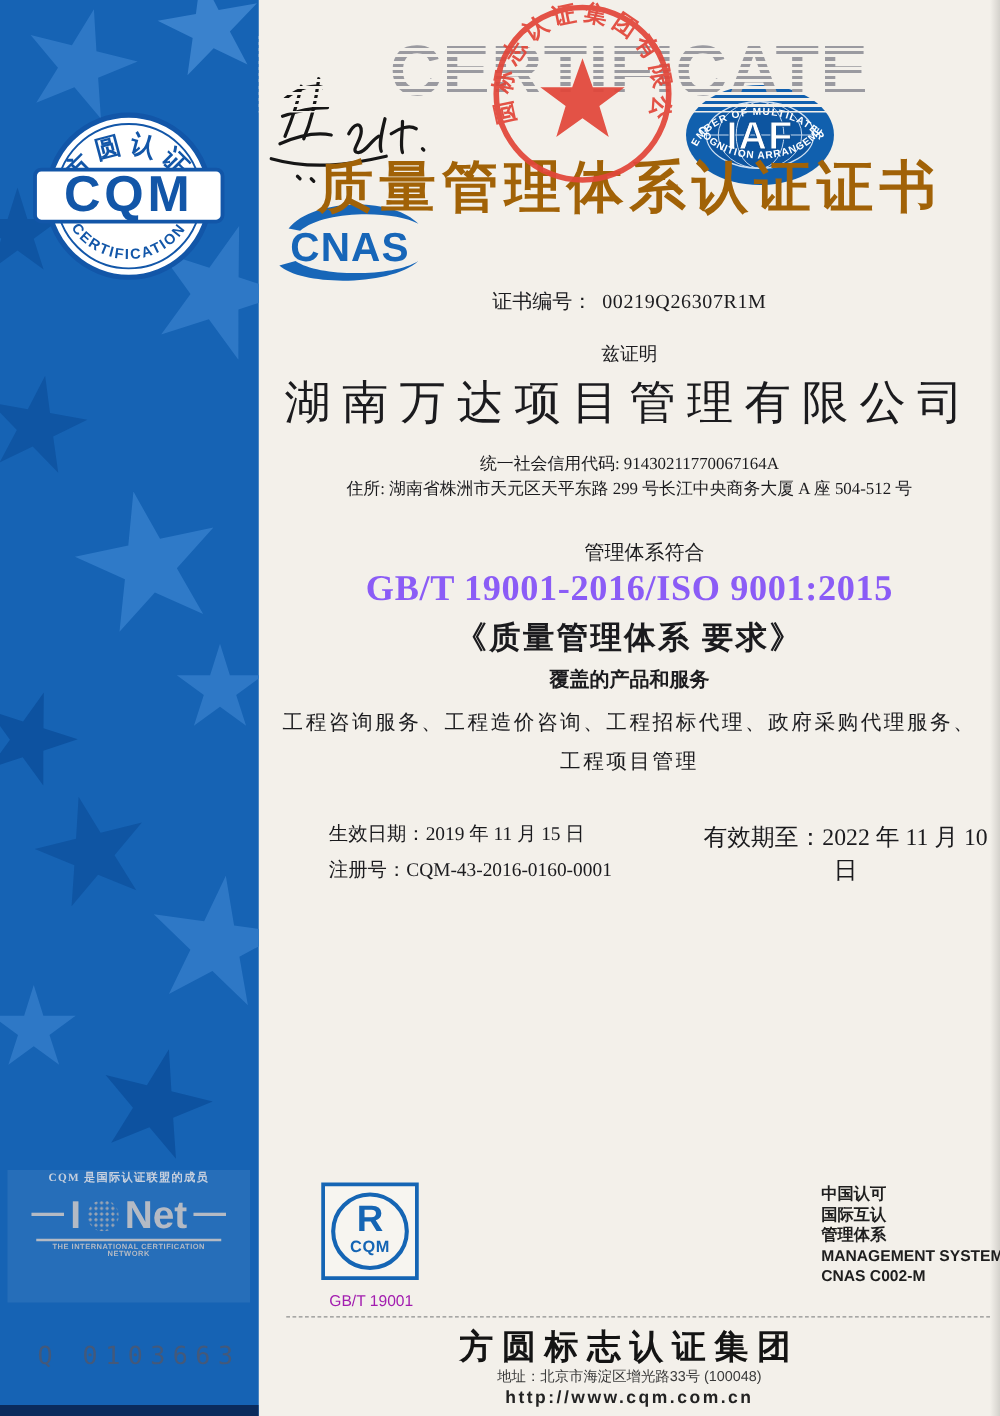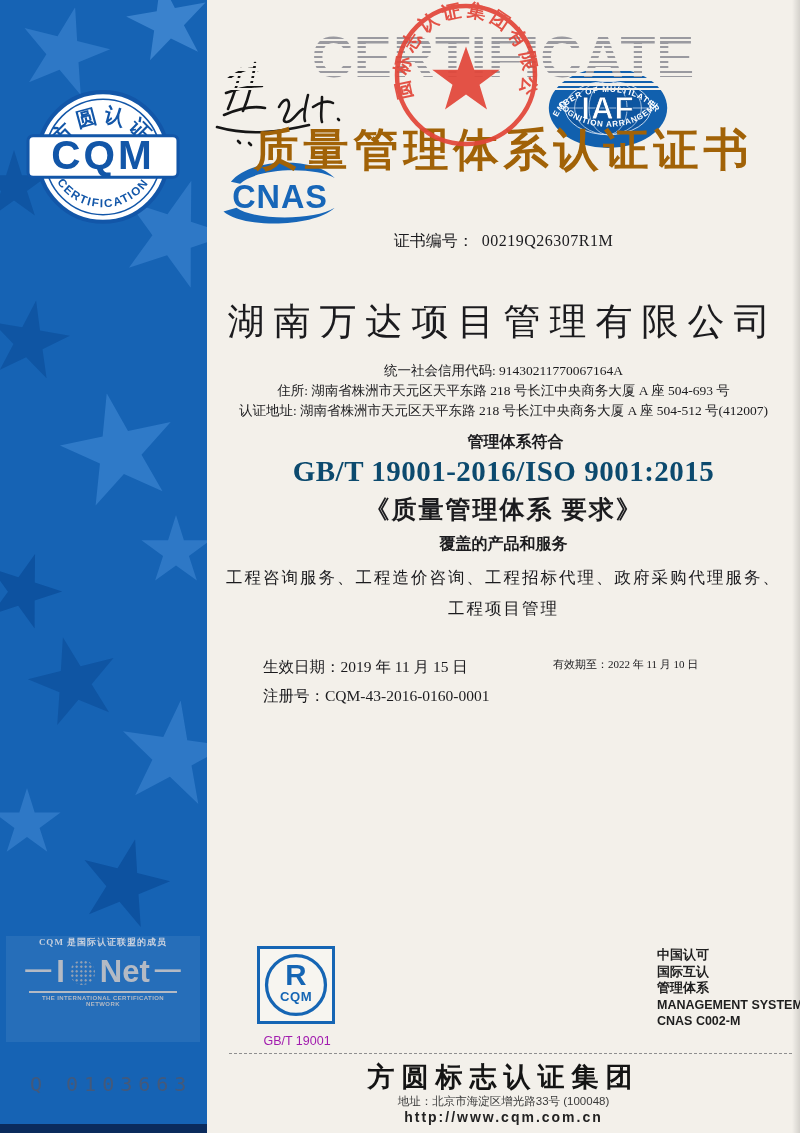--- a/index.html
+++ b/index.html
@@ -33,27 +33,27 @@
   .watermark::after{content:"";position:absolute;inset:0;
     background:repeating-linear-gradient(to bottom, rgba(243,240,234,0) 0 2.5px, #f3f0ea 2.5px 5px);}
   .title{top:120px;font-family:"Liberation Sans",sans-serif;font-weight:bold;font-size:45px;letter-spacing:5px;color:#a16207;}
   .certno{top:231px;font-size:16px;}
   .certno .val{margin-left:8px;letter-spacing:.5px;}
   .hereby{top:274px;font-size:15px;}
   .company{top:297px;font-family:"DejaVu Serif",serif;font-size:37px;letter-spacing:9px;color:#1b1b1e;}
   .credit{top:362px;font-size:13.5px;}
   .residence{top:382px;font-size:13.5px;}
   .certaddr{top:402px;font-size:13.5px;}
-  .conform{top:432px;font-size:16px;font-weight:bold;padding-left:24px;}
-  .standard{top:455px;font-size:29px;font-weight:bold;letter-spacing:.5px;color:#0c4a6e;}
+  .conform{top:432px;font-size:16px;font-weight:normal;padding-left:24px;}
+  .standard{top:455px;font-size:29px;font-weight:bold;letter-spacing:.5px;color:#8b5cf6;}
   .stdname{top:493px;font-size:25px;font-weight:bold;letter-spacing:2px;}
   .scopelabel{top:534px;font-size:16px;font-weight:bold;}
   .scope{top:562px;left:10px !important;right:10px !important;font-size:16.5px;line-height:31px;letter-spacing:2px;}
   .effective{top:657px;left:56px !important;right:auto !important;text-align:left;font-size:15.5px;}
-  .until{top:657px;left:346px !important;right:auto !important;text-align:center;font-size:11px;}
+  .until{top:657px;left:346px !important;right:auto !important;text-align:center;font-size:19px;}
   .regno{top:686px;left:56px !important;right:auto !important;text-align:left !important;font-size:15.5px;}
   .fineprint{top:718px;left:10px !important;right:10px !important;font-size:11px;line-height:17px;color:#2a2a2a;}
   .signature{top:776px;left:100px !important;right:auto !important;width:180px;height:95px;}
   .seal{top:750px;left:318px !important;right:auto !important;width:150px;height:150px;}
   .issuedate{top:876px;left:280px !important;right:auto !important;width:230px;font-size:17.5px;letter-spacing:2px;font-weight:bold;}
   
   .rcqm{top:946px;left:50px !important;right:auto !important;width:78px;height:78px;border:3px solid #1565b4;box-sizing:border-box;background:#f7f5f0;}
   .rcqm-label{top:1034px;left:44px !important;right:auto !important;width:92px;font-family:"Liberation Sans",sans-serif;font-size:12.5px;color:#a21caf;}
   .iaf{top:948px;left:142px !important;right:auto !important;width:126px;height:84px;}
   .cnas{top:950px;left:293px !important;right:auto !important;width:146px;height:76px;}
@@ -117,24 +117,24 @@
 
 <div class="content">
 
   <div class="watermark">CERTIFICATE</div>
   <div class="title">质量管理体系认证证书</div>
 
   <div class="certno">
     <span>证书编号：</span><span class="val">00219Q26307R1M</span>
   </div>
 
+  <div class="hereby">兹证明</div>
   <div class="company">湖南万达项目管理有限公司</div>
   <div class="credit">统一社会信用代码: 91430211770067164A</div>
-  <div class="residence">住所: 湖南省株洲市天元区天平东路 218 号长江中央商务大厦 A 座 504-693 号</div>
-  <div class="certaddr">认证地址: 湖南省株洲市天元区天平东路 218 号长江中央商务大厦 A 座 504-512 号(412007)</div>
+  <div class="residence">住所: 湖南省株洲市天元区天平东路 299 号长江中央商务大厦 A 座 504-512 号</div>
 
   <div class="conform">管理体系符合</div>
   <div class="standard">GB/T 19001-2016/ISO 9001:2015</div>
   <div class="stdname">《质量管理体系  要求》</div>
   <div class="scopelabel">覆盖的产品和服务</div>
   <div class="scope">工程咨询服务、工程造价咨询、工程招标代理、政府采购代理服务、工程项目管理</div>
 
   <div class="effective">
     <span>生效日期：</span><span>2019 年 11 月 15 日</span>
   </div>

